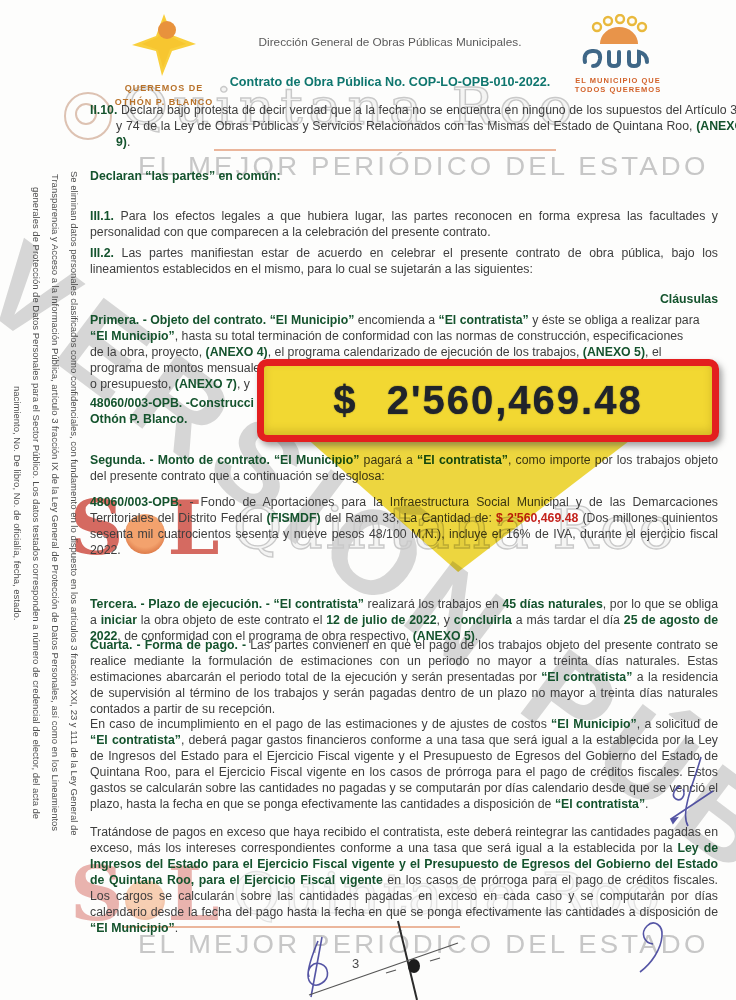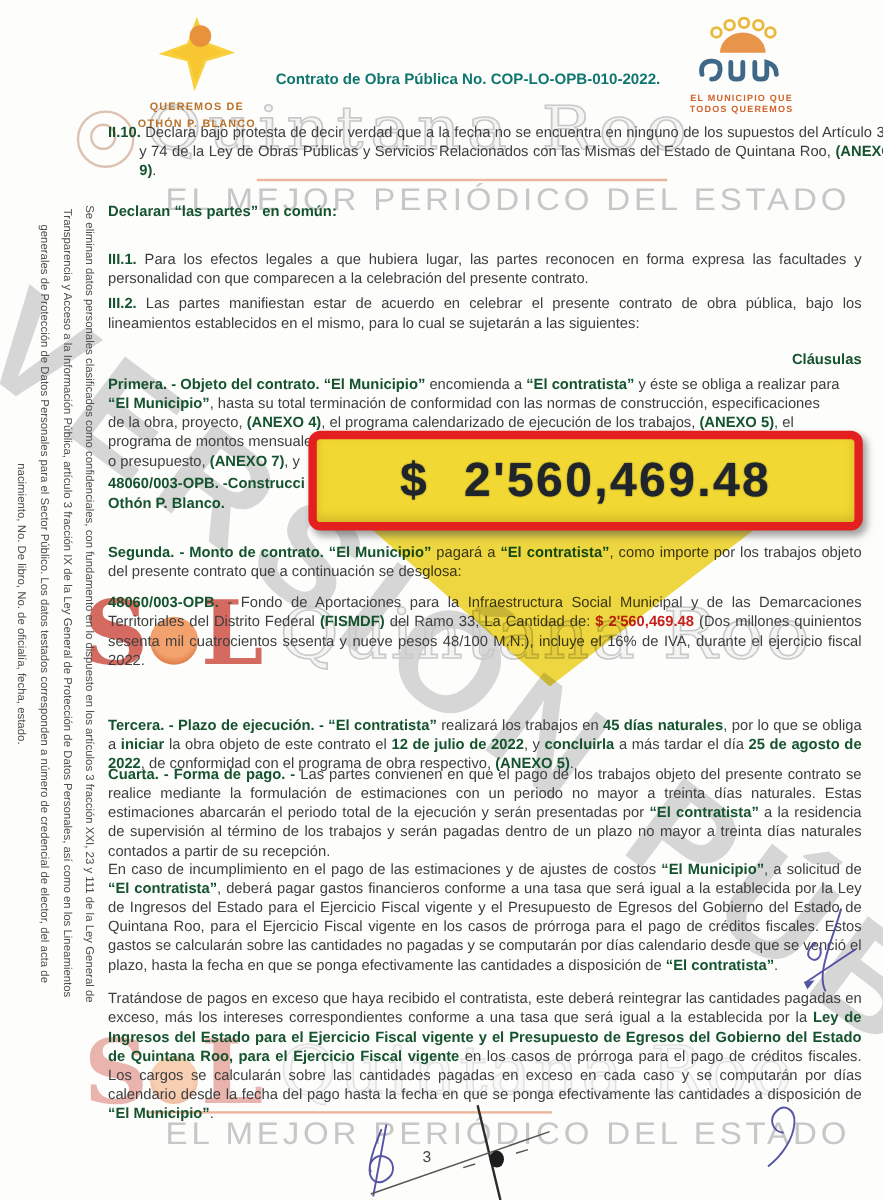--- a/index.html
+++ b/index.html
@@ -130,20 +130,21 @@
   <svg width="64" height="62" viewBox="0 0 64 62">
     <polygon points="32,0 40,21 64,30 40,37 30,62 24,37 0,31 24,22" fill="#f9cf3c"></polygon>
     <polygon points="32,4 37,22 54,30 38,35 31,54 26,36 10,30 26,23" fill="#f5c028" opacity="0.6"></polygon>
     <circle cx="35" cy="16" r="9" fill="#e8923c"></circle>
   </svg>
   <div class="cap">QUEREMOS DE</div>
   <div class="cap">OTHÓN P. BLANCO</div>
 </div>
 
 <div class="abs hdr" id="titles">
+  <div class="t2">Dirección General de Obras Públicas Municipales.</div>
   <div class="t3">Contrato de Obra Pública No. COP-LO-OPB-010-2022.</div>
 </div>
 
 <div class="abs hdr" id="sunlogo">
   <svg width="90" height="58" viewBox="0 0 90 58">
     <g stroke="#e9b93d" stroke-width="2.4" fill="none">
       <circle cx="24" cy="13" r="4"></circle>
         <circle cx="35" cy="7" r="4"></circle>
       <circle cx="47" cy="5" r="4"></circle>
         <circle cx="59" cy="7" r="4"></circle>

